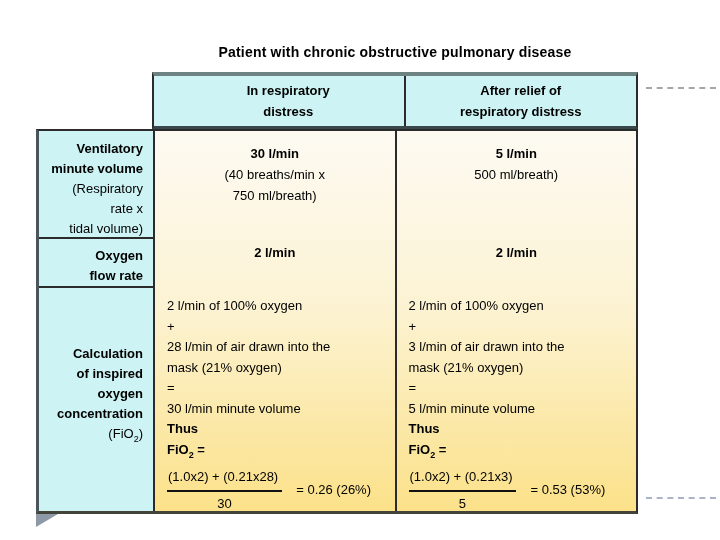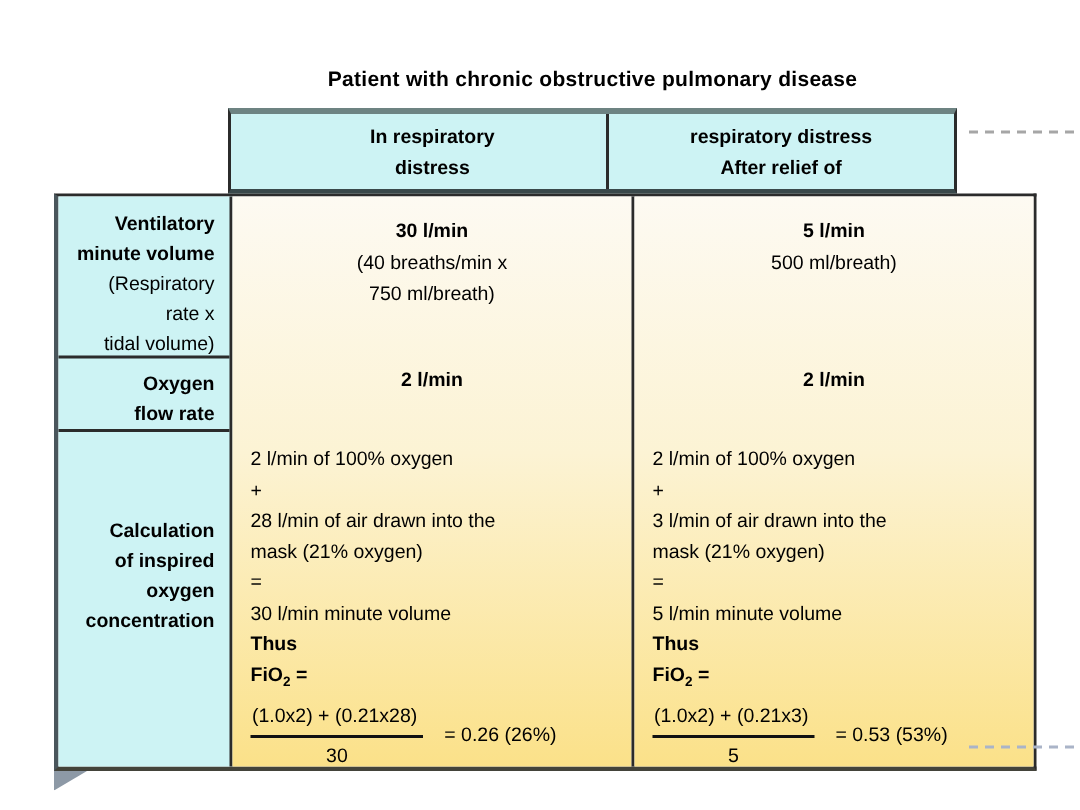--- a/index.html
+++ b/index.html
@@ -11,21 +11,21 @@
 
   
   .header-row{position:absolute;left:152px;top:72px;width:486px;height:57px;
               display:flex;box-sizing:border-box;background:#cdf3f4;
               border:2px solid #2b2b2b;border-top:4px solid #6d8382;border-bottom:3px solid #39484a;padding-left:19px;}
   .header-cell{flex:1;display:flex;flex-direction:column;justify-content:center;
                align-items:center;text-align:center;font-weight:bold;font-size:13px;line-height:21px;}
   .header-cell.first{border-right:2px solid #2b2b2b;}
 
   
-  .body{position:absolute;left:36px;top:129px;width:655px;height:385px;display:flex;
+  .body{position:absolute;left:36px;top:129px;width:602px;height:385px;display:flex;
         box-sizing:border-box;border:2px solid #2b2b2b;border-left:3px solid #4a565c;
         border-bottom:3px solid #43433a;}
   .row-header-col{width:116px;box-sizing:border-box;background:#cdf3f4;
                   border-right:2px solid #2b2b2b;display:flex;flex-direction:column;}
   .rh-section{box-sizing:border-box;text-align:right;padding-right:10px;
               font-size:13px;line-height:20px;}
   .rh-a{height:108px;border-bottom:2px solid #2b2b2b;padding-top:8px;}
   .rh-b{height:49px;border-bottom:2px solid #2b2b2b;padding-top:7px;}
   .rh-c{flex:1;padding-top:56px;}
   .b{font-weight:bold;}
@@ -61,22 +61,22 @@
 <div id="canvas">
 
   <div class="title">Patient with chronic obstructive pulmonary disease</div>
 
   <div class="header-row">
     <div class="header-cell first">
       <span>In respiratory</span>
       <span>distress</span>
     </div>
     <div class="header-cell">
+      <span>After relief of</span>
       <span>respiratory distress</span>
-      <span>After relief of</span>
     </div>
   </div>
 
   <div class="body">
 
     <div class="row-header-col">
       <div class="rh-section rh-a">
         <span class="rh-line b">Ventilatory</span>
         <span class="rh-line b">minute volume</span>
         <span class="rh-line">(Respiratory</span>
@@ -85,20 +85,21 @@
       </div>
       <div class="rh-section rh-b">
         <span class="rh-line b">Oxygen</span>
         <span class="rh-line b">flow rate</span>
       </div>
       <div class="rh-section rh-c">
         <span class="rh-line b">Calculation</span>
         <span class="rh-line b">of inspired</span>
         <span class="rh-line b">oxygen</span>
         <span class="rh-line b">concentration</span>
+        <span class="rh-line"><span>(FiO</span><sub>2</sub><span>)</span></span>
       </div>
     </div>
 
     <div class="data-col first">
       <div class="v-block">
         <span class="rh-line b">30 l/min</span>
         <span class="rh-line">(40 breaths/min x</span>
         <span class="rh-line">750 ml/breath)</span>
       </div>
       <div class="o-block">2 l/min</div>

